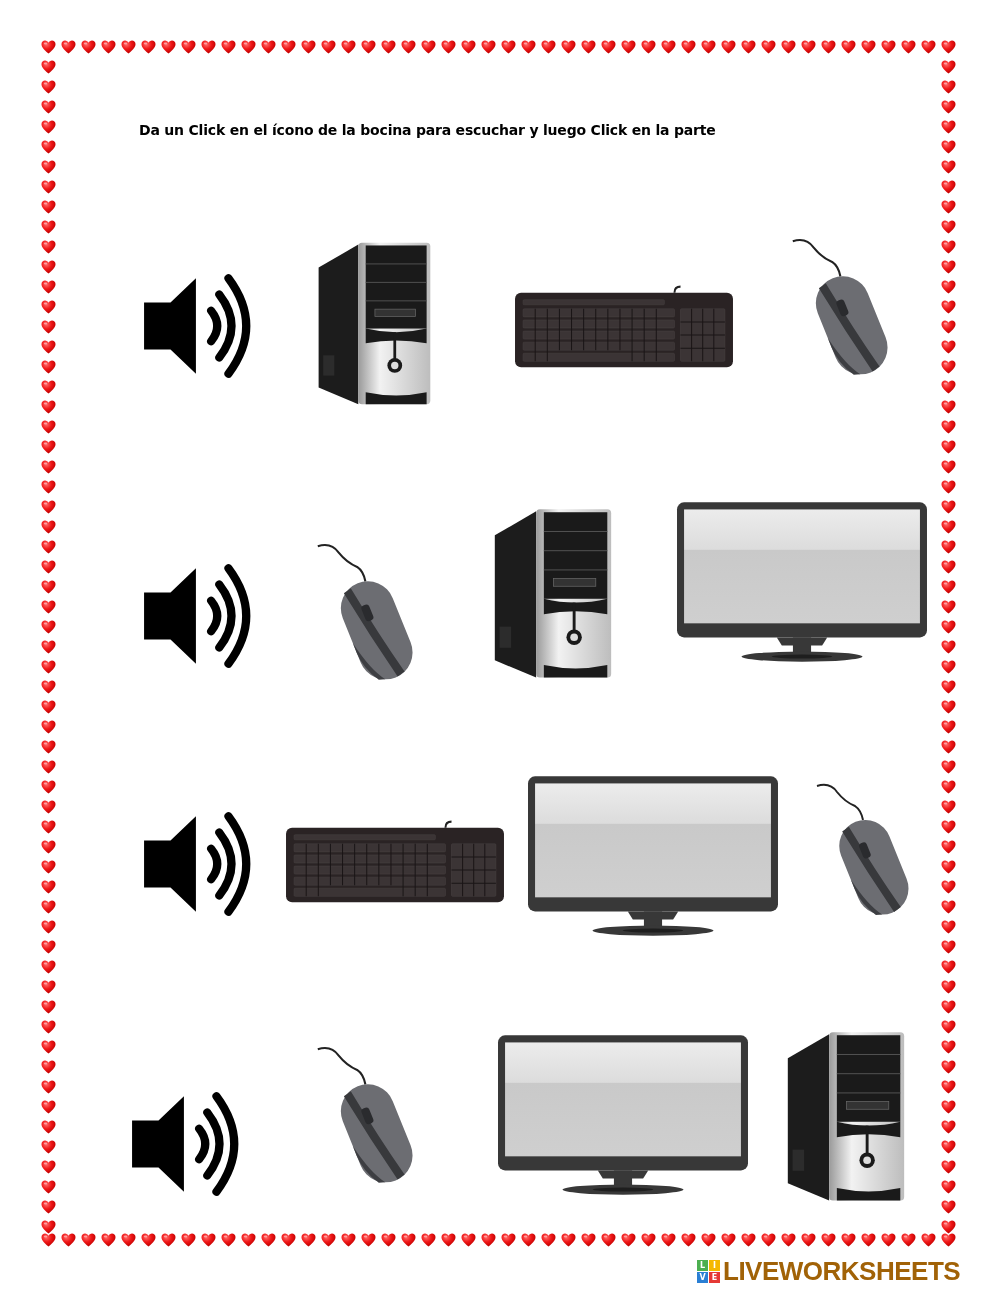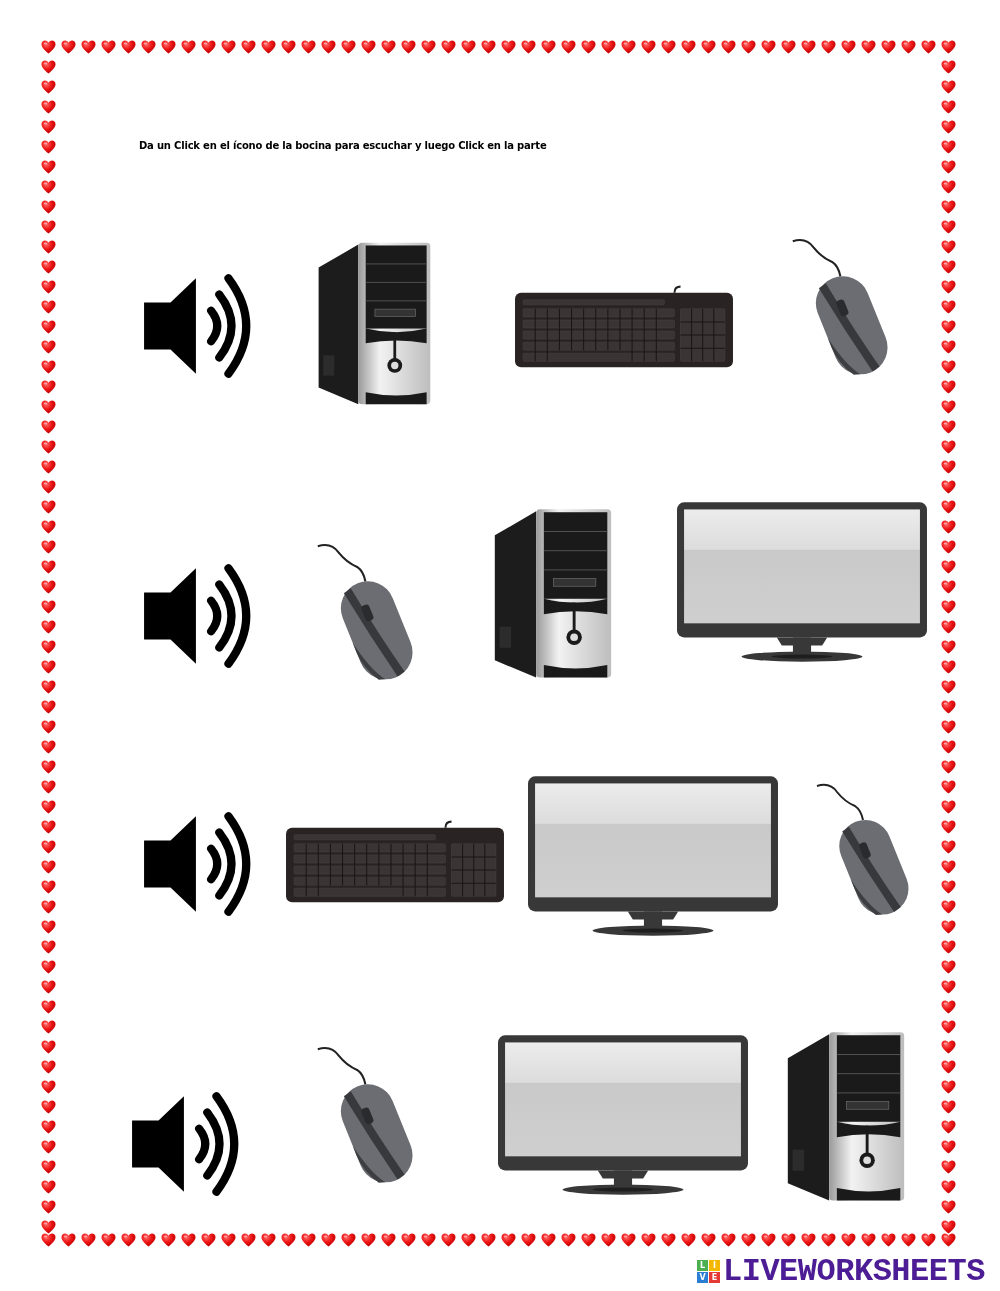--- a/index.html
+++ b/index.html
@@ -1,24 +1,24 @@
 <!DOCTYPE html>
 <html><head>
 <meta charset="utf-8">
 <style>
   html, body { margin:0; padding:0; background:#ffffff; }
   body { width:1000px; height:1291px; position:relative; overflow:hidden; font-family:"DejaVu Sans", sans-serif; }
   .heart { position:absolute; width:15px; height:14px; }
-  .instructions { position:absolute; left:139px; top:132px; width:740px; font-family:"DejaVu Sans", sans-serif; font-size:10px; font-weight:bold; line-height:28px; color:#000; letter-spacing:-0.2px; }
+  .instructions { position:absolute; left:139px; top:116px; width:740px; font-family:"DejaVu Sans", sans-serif; font-size:14px; font-weight:bold; line-height:28px; color:#000; letter-spacing:-0.2px; }
   .item { position:absolute; cursor:pointer; }
   .item svg { width:100%; height:100%; display:block; }
   .logo { position:absolute; left:697px; top:1256px; height:30px; display:flex; align-items:center; }
   .logo-tiles { display:grid; grid-template-columns:11px 11px; grid-template-rows:11px 11px; gap:1px; margin-right:3px; }
   .logo-tiles span { display:flex; align-items:center; justify-content:center; font-size:8px; font-weight:bold; color:#fff; font-family:"DejaVu Sans", sans-serif; }
-  .logo-text { font-family:Liberation Mono, monospace; font-weight:bold; font-size:32px; color:#4c1d95; letter-spacing:-0.5px; }
+  .logo-text { font-family:Liberation Sans, sans-serif; font-weight:bold; font-size:26px; color:#a16207; letter-spacing:-0.5px; }
 </style>
 </head>
 <body>
 
 <svg width="0" height="0" style="position:absolute">
   <defs>
     <symbol id="sym-heart" viewBox="0 0 30 28">
       <defs>
         <radialGradient id="hg" cx="35%" cy="30%" r="70%">
           <stop offset="0" stop-color="#ff6a6a"></stop>

